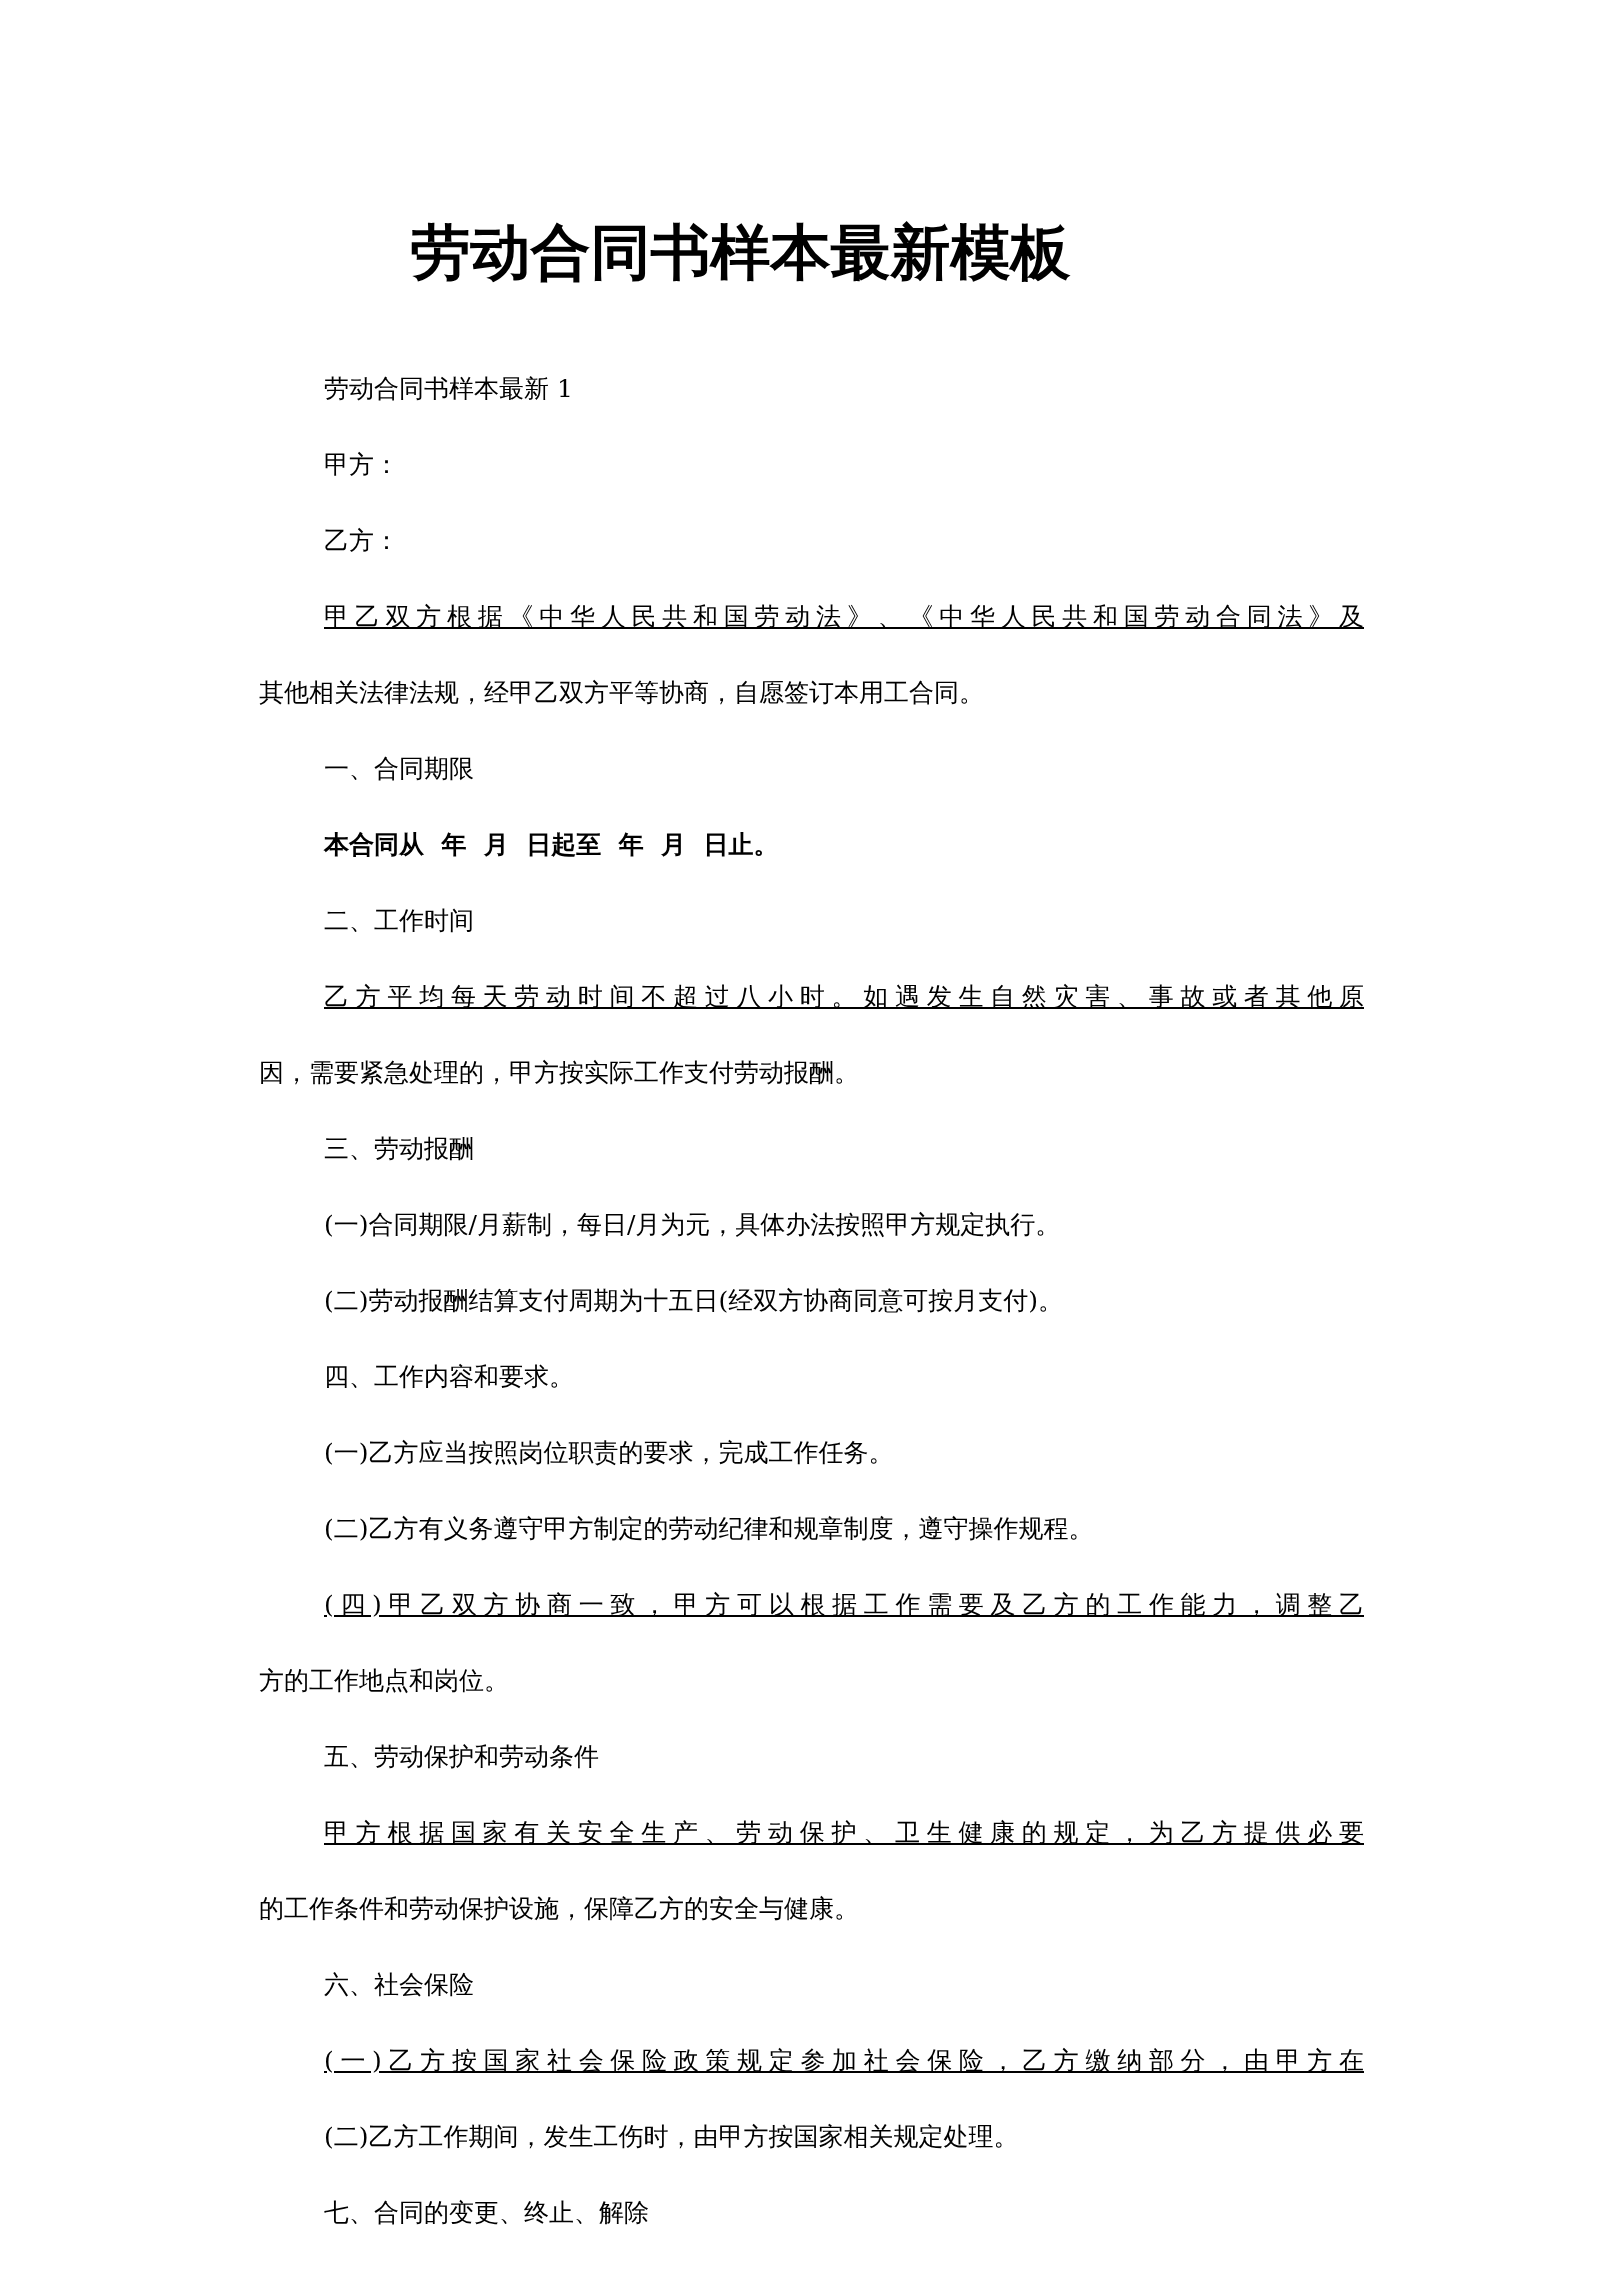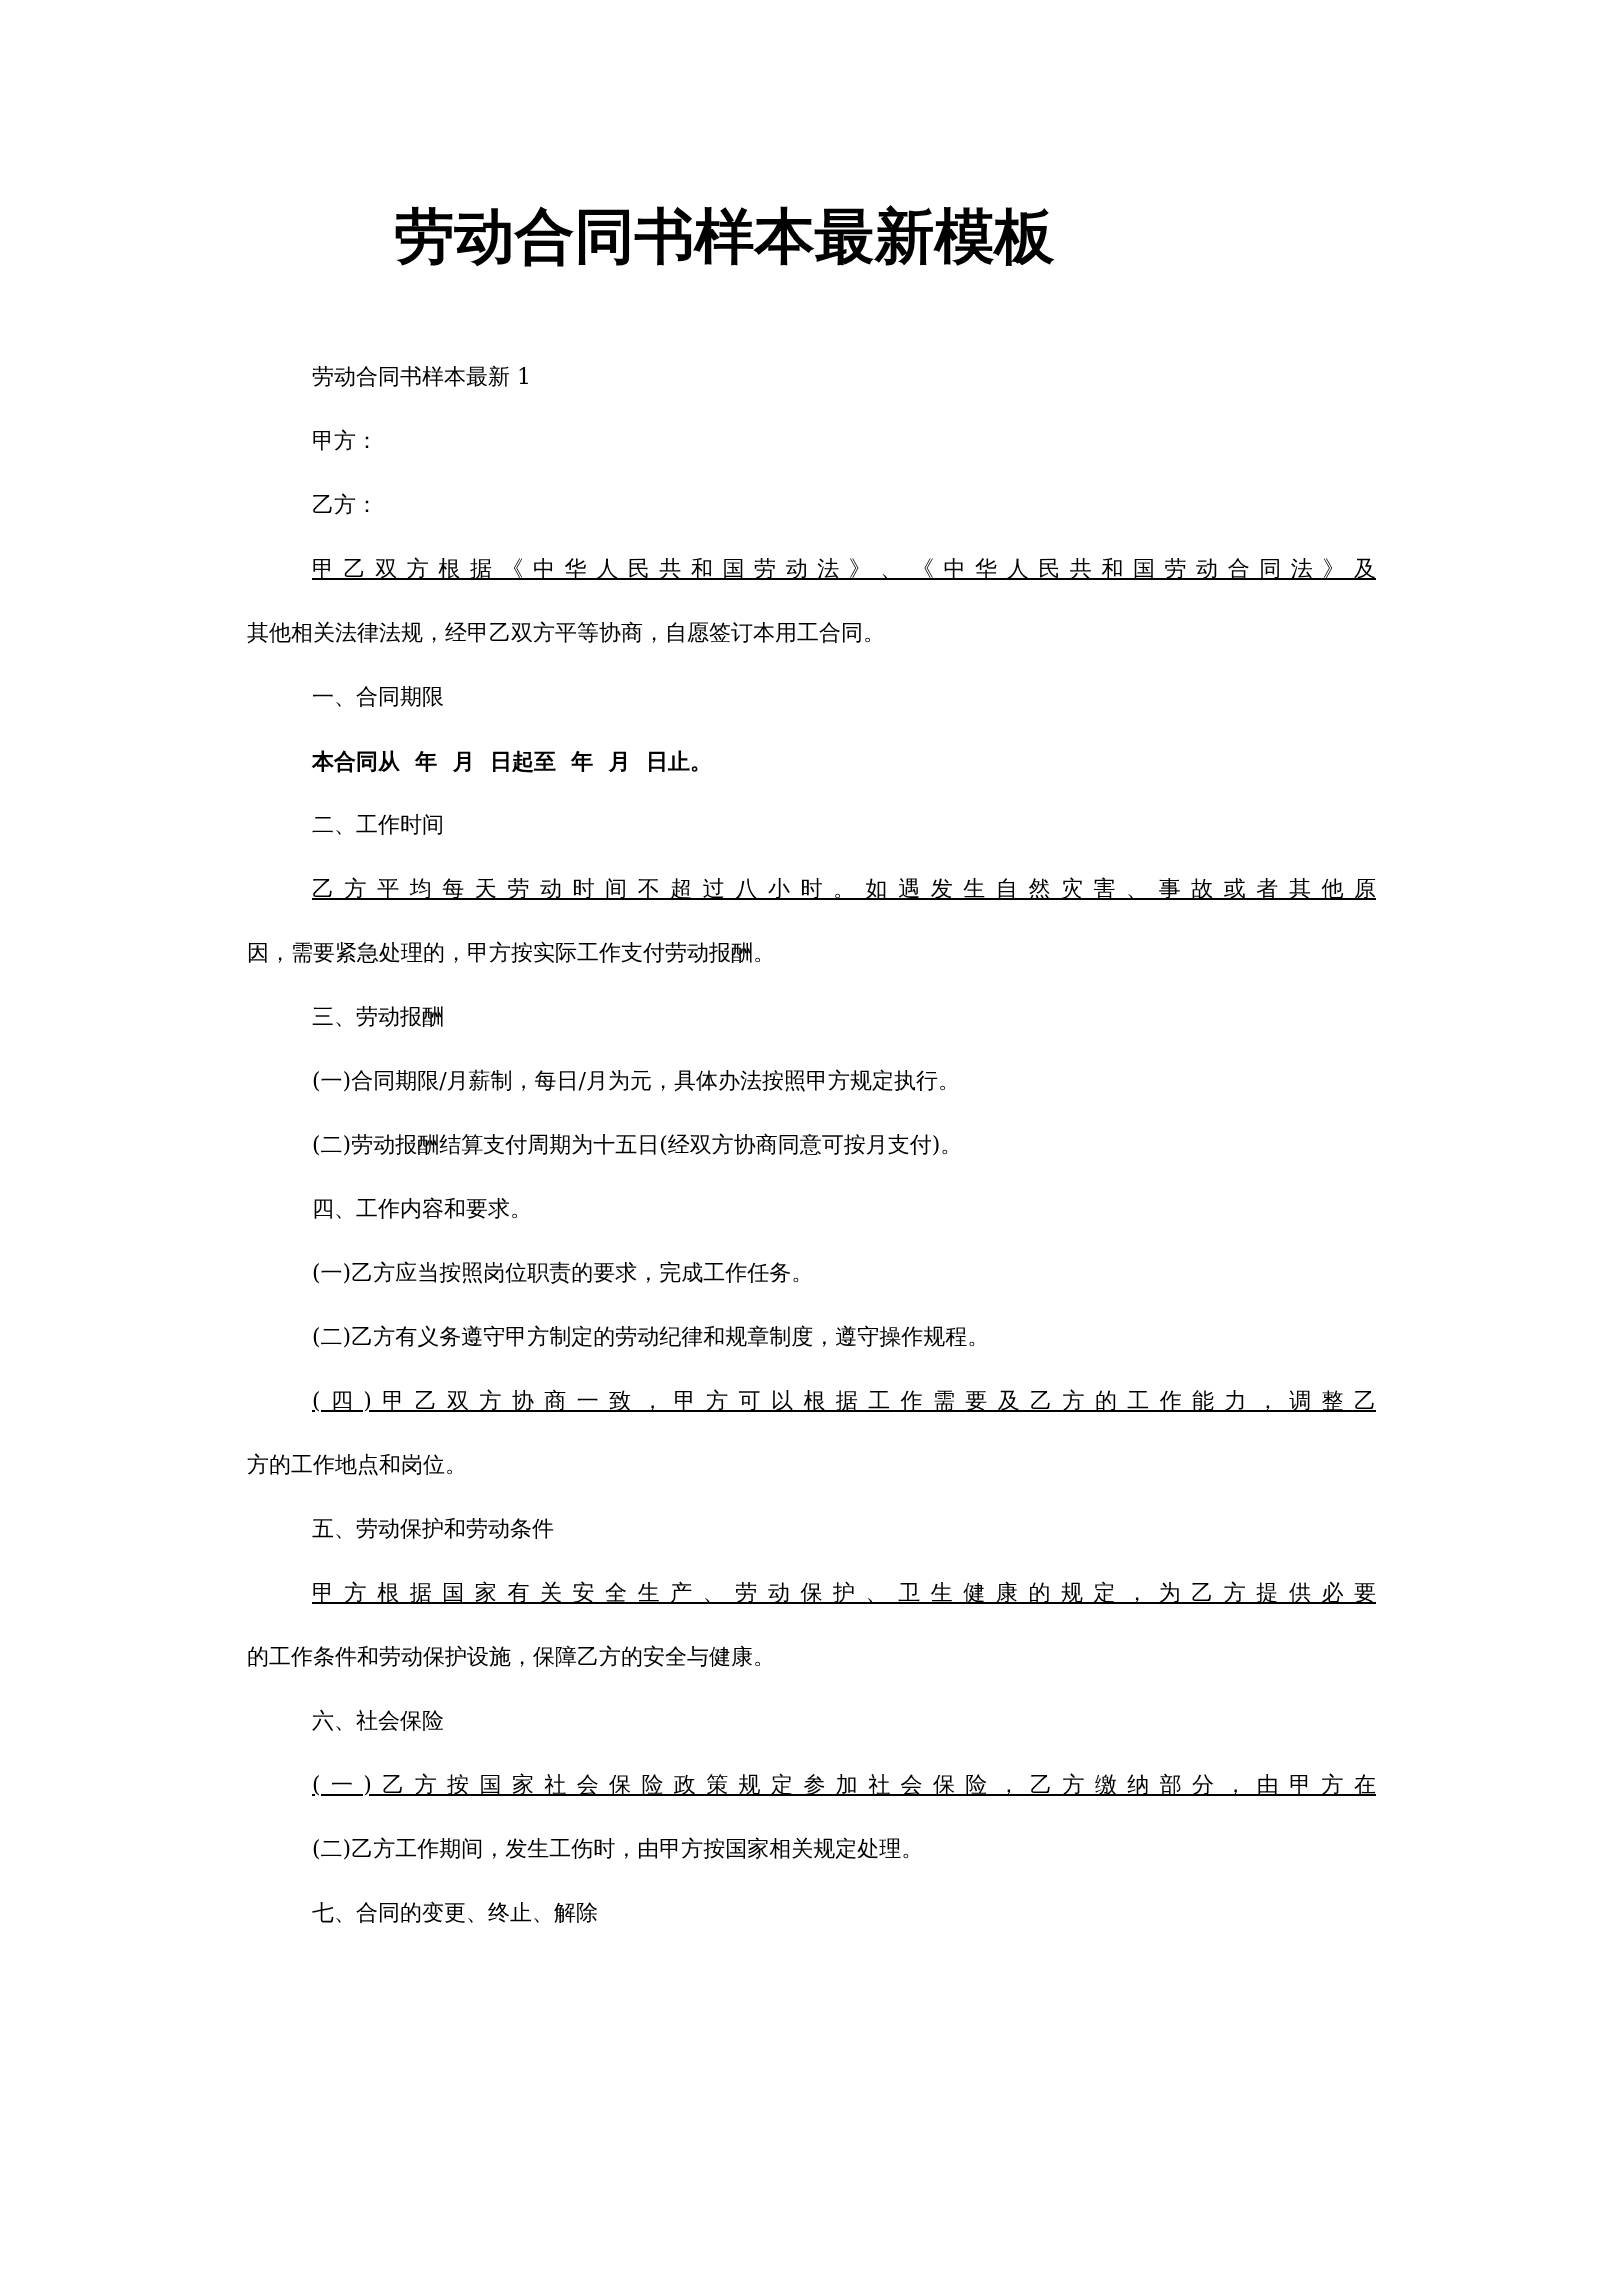--- a/index.html
+++ b/index.html
@@ -26,36 +26,36 @@
     .doc-title {
       position: absolute;
       left: 0;
       top: 194px;
       width: 1449px;
       text-align: center;
       font-size: 60px;
       line-height: 85px;
       font-weight: bold;
       letter-spacing: 0px;
-      margin: 0;
+      margin: 16px;
     }
     .doc-body {
       position: absolute;
       left: 247px;
       top: 345px;
       width: 1129px;
     }
     .line {
       display: block;
       height: 64px;
       line-height: 64px;
-      font-size: 22px;
+      font-size: 25px;
       white-space: nowrap;
       overflow: visible;
-      margin: 0;
+      margin: 12px;
     }
     .line.indent {
       padding-left: 65px;
     }
     .line.full {
       text-align: justify;
       text-align-last: justify;
       white-space: normal;
       overflow: hidden;
       text-decoration: underline;

